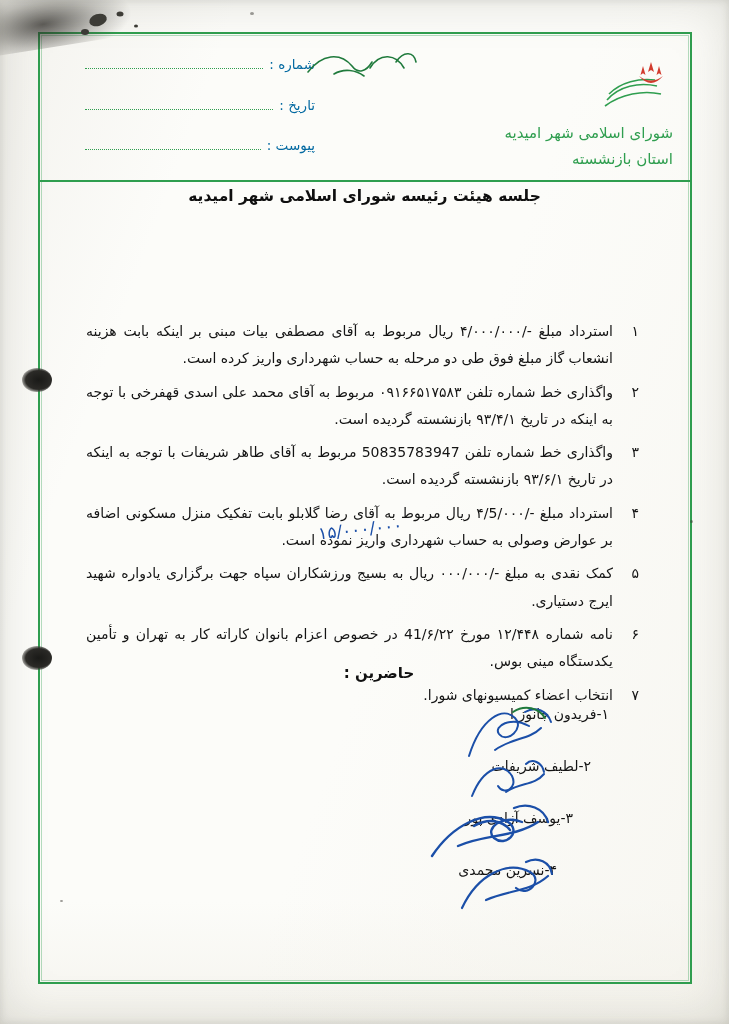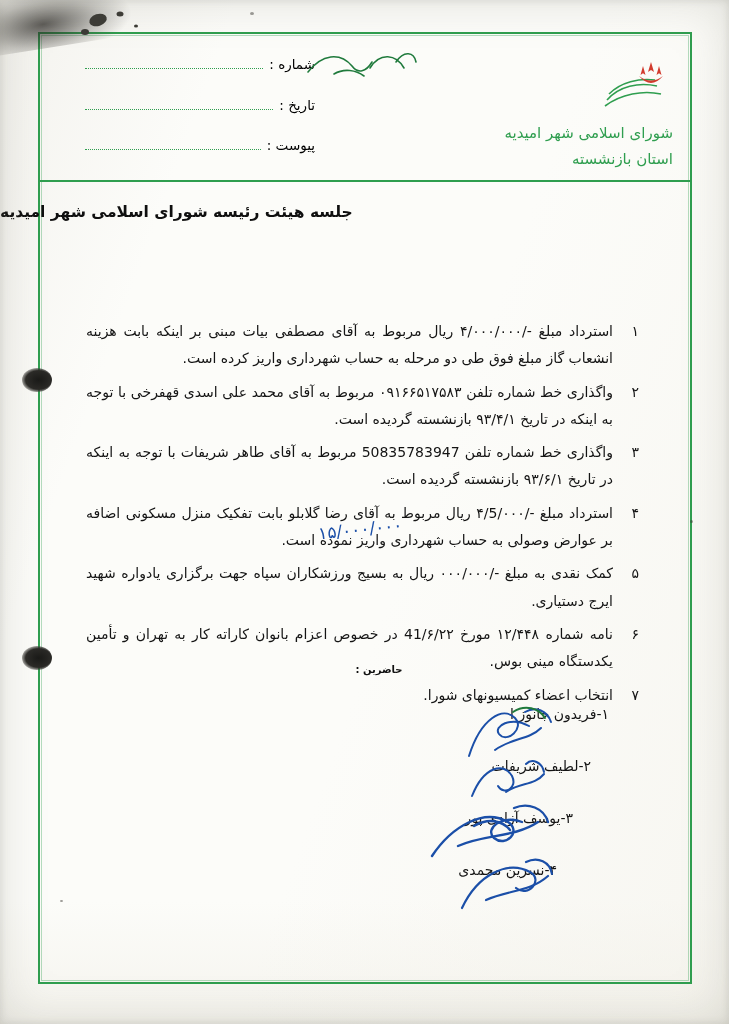--- a/index.html
+++ b/index.html
@@ -89,21 +89,21 @@
   .ff-row {
     display: flex;
     align-items: baseline;
     justify-content: flex-start;
     gap: 6px;
     margin-bottom: 27px;
     direction: rtl;
   }
   .ff-label {
     white-space: nowrap;
-    color: #000000;
+    color: #0369a1;
     font-size: 13.5px;
   }
   .ff-dots {
     flex: 1;
     border-bottom: 1px dotted #2f9e4f;
     height: 10px;
     margin-bottom: 2px;
   }
   .org-block {
     position: absolute;
@@ -128,23 +128,23 @@
     position: absolute;
     left: 300px;
     top: 42px;
     width: 120px;
     height: 44px;
     color: #1f7a3c;
   }
   
   .doc-title {
     position: absolute;
-    top: 203px;
+    top: 187px;
     left: 0; right: 0;
-    text-align: left;
+    text-align: center;
     font-size: 15.5px;
     font-weight: bold;
     color: #0f0f0f;
   }
   .intro {
     position: absolute;
     top: 252px;
     right: 90px;
     left: 90px;
     text-align: justify;
@@ -177,21 +177,21 @@
   .item-text {
     flex: 1;
     text-align: justify;
   }
   .attendees-label {
     position: absolute;
     top: 664px;
     right: 90px;
     width: 520px;
     text-align: center;
-    font-size: 10px;
+    font-size: 15px;
     font-weight: bold;
     color: #111;
   }
   .attendees {
     position: absolute;
     top: 706px;
     right: 120px;
     width: 430px;
     font-size: 14px;
     color: #141414;

